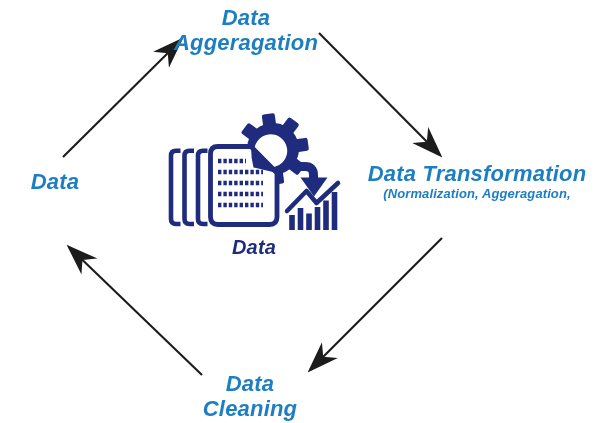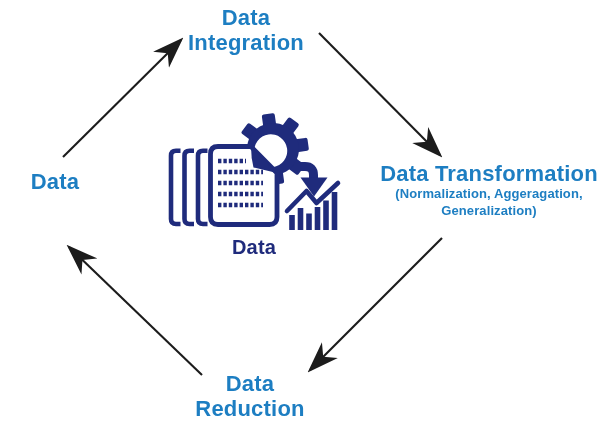--- a/index.html
+++ b/index.html
@@ -10,20 +10,21 @@
   }
   * { margin: 0; padding: 0; box-sizing: border-box; }
   html, body { background: var(--background); }
   .stage {
     position: relative;
     width: 600px;
     height: 423px;
     background: var(--background);
     font-family: "Liberation Sans", sans-serif;
     overflow: hidden;
+    font-style: italic;
   }
   .gfx { position: absolute; left: 0; top: 0; }
   .node {
     position: absolute;
     transform: translateX(-50%);
     text-align: center;
     color: var(--label-blue);
     font-weight: bold;
     font-size: 22px;
     line-height: 25px;
@@ -110,32 +111,31 @@
           <rect x="323.2" y="200.5" width="5.6" height="29.5"></rect>
           <rect x="331.7" y="192" width="5.6" height="38"></rect>
         </g>
         <polyline points="287,211 306.5,191 316.5,203 338,183" class="navy-stroke" stroke-width="4.6" stroke-linejoin="round" stroke-linecap="round"></polyline>
       </g>
     </g>
   </svg>
 
   <div class="node" style="left:246px; top:5px;">
     <span class="line">Data</span>
-    <span class="line">Integration</span>
+    <span class="line">Aggeragation</span>
   </div>
 
-  <div class="node" style="left:489px; top:161px;">
+  <div class="node" style="left:477px; top:161px;">
     <span class="line">Data Transformation</span>
     <span class="sub">(Normalization, Aggeragation,</span>
-    <span class="sub">Generalization)</span>
   </div>
 
   <div class="node" style="left:250px; top:371px;">
     <span class="line">Data</span>
-    <span class="line">Reduction</span>
+    <span class="line">Cleaning</span>
   </div>
 
   <div class="node" style="left:55px; top:169px;">
     <span class="line">Data</span>
   </div>
 
   <div class="node center-label" style="left:254px; top:235px;">
     <span class="line">Data</span>
   </div>
 

